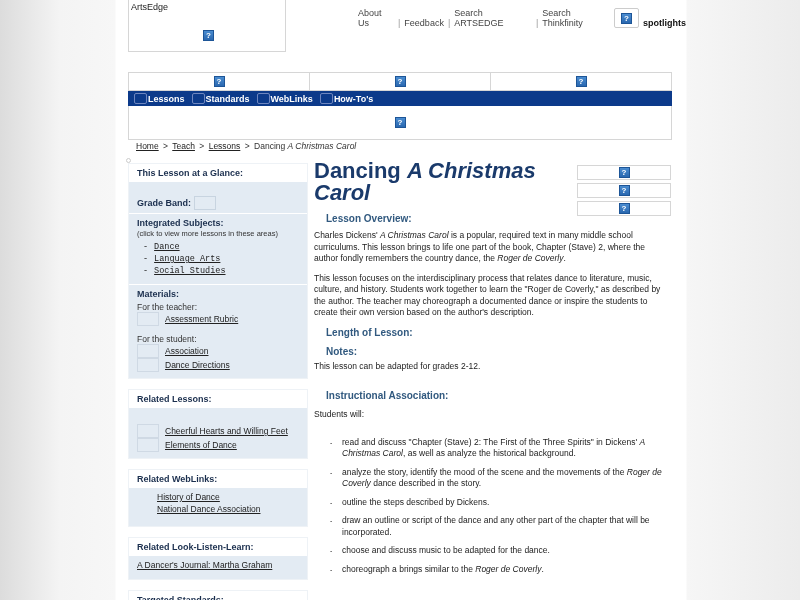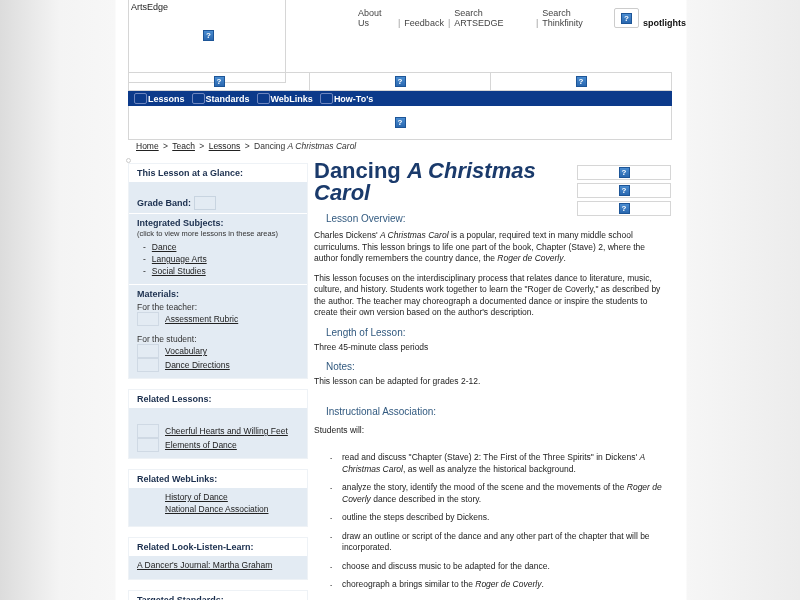--- a/index.html
+++ b/index.html
@@ -17,21 +17,21 @@
   }
   a { color: #222; text-decoration: underline; }
   .qicon {
     display: inline-block; width: 11px; height: 11px;
     background: linear-gradient(#4a8cd0, #2a68b0);
     border: 1px solid #1d5597;
     color: #fff; font-size: 8px; line-height: 9px; text-align: center; font-weight: bold;
   }
   
   .logo-box {
-    position: absolute; left: 12px; top: 0; width: 158px; height: 83px;
+    position: absolute; left: 12px; top: 0; width: 158px; height: 52px;
     border: 1px solid #d6d6d6; border-top: none;
   }
   .logo-text { position: absolute; left: 2px; top: 2px; font-size: 9px; color: #222; }
   .logo-box .qicon { position: absolute; left: 74px; top: 30px; }
   .toplinks {
     position: absolute; left: 242px; top: 8px; height: 20px;
     display: flex; align-items: flex-end; font-size: 9px; color: #444;
   }
   .toplinks .sep { color: #999; margin: 0 4px; }
   .spot-icon-box {
@@ -63,34 +63,34 @@
   .corner-dot { position: absolute; left: 10px; top: 158px; width: 5px; height: 5px; border: 1px solid #ccc; border-radius: 50%; }
   .panel { background: #e3ebf3; margin-bottom: 10px; border: 1px solid #eef2f6; }
   .panel-head { background: #fff; font-weight: bold; font-size: 9px; color: #1b2f4e; padding: 4px 8px; }
   .panel-body { padding: 4px 8px 6px 8px; font-size: 8.5px; color: #222; }
   .row-inline { display: flex; align-items: center; }
   .grade-label { font-weight: bold; color: #1b2f4e; font-size: 9px; }
   .grade-box { width: 22px; height: 14px; border: 1px solid #c8d4e0; background: #e3ebf3; margin-left: 3px; }
   .sub-title { font-weight: bold; color: #1b2f4e; font-size: 9px; }
   .sub-note { font-size: 7.5px; color: #333; margin-top: 1px; }
   .dash-list { list-style: none; margin-top: 4px; }
-  .dash-list li { margin-bottom: 2px; padding-left: 6px; }
+  .dash-list li { margin-bottom: 2px; padding-left: 6px; font-family: Liberation Mono, monospace; }
   .dash-list li::before { content: "-"; margin-right: 6px; }
   .mat-label { font-size: 8.5px; color: #333; margin-top: 3px; }
   .mat-row { display: flex; align-items: center; height: 14px; }
   .mat-box { width: 22px; height: 14px; border: 1px solid #cfd9e4; margin-right: 6px; }
   .link-list { padding-left: 14px; }
   .link-list div { margin-bottom: 2px; }
   .std-line { font-weight: bold; color: #111; font-size: 8px; }
   .panel-sep { border-top: 1px solid #fff; }
   
   .main { position: absolute; left: 198px; top: 160px; width: 248px; }
   .title { font-size: 22px; font-weight: bold; color: #1a3a6b; line-height: 22px; }
   .title .it { font-style: italic; }
-  .h2 { font-size: 10px; font-weight: normal; color: #31597f; margin-top: 8px; padding-left: 12px; }
+  .h2 { font-size: 10px; font-weight: bold; color: #31597f; margin-top: 8px; padding-left: 12px; }
   .para { font-size: 8.5px; line-height: 11.5px; color: #222; margin-top: 6px; width: 355px; }
   .it { font-style: italic; }
   .right-boxes { position: absolute; left: 461px; top: 165px; width: 94px; }
   .rbox { height: 15px; border: 1px solid #d6d6d6; margin-bottom: 3px; display: flex; align-items: center; justify-content: center; }
   .obj-list { list-style: none; margin-top: 10px; width: 355px; }
   .obj-list li { position: relative; padding-left: 28px; font-size: 8.5px; line-height: 11.5px; margin-bottom: 7px; }
   .obj-list li::before { content: "-"; position: absolute; left: 16px; top: 0; font-size: 7px; }
 </style>
 </head>
 <body>
@@ -186,21 +186,21 @@
       <div class="panel-body">
         <div class="sub-title">Materials:</div>
         <div class="mat-label">For the teacher:</div>
         <div class="mat-row">
             <span class="mat-box"></span>
             <a>Assessment Rubric</a>
           </div>
         <div class="mat-label" style="margin-top:8px">For the student:</div>
         <div class="mat-row">
             <span class="mat-box"></span>
-            <a>Vocabulary</a>
+            <a>Association</a>
           </div>
         <div class="mat-row">
             <span class="mat-box"></span>
             <a>Dance Directions</a>
           </div>
       </div>
     </div>
 
     <div class="panel">
       <div class="panel-head">Related Lessons:</div>
@@ -211,21 +211,21 @@
           </div>
         <div class="mat-row">
             <span class="mat-box"></span>
             <a>Elements of Dance</a>
           </div>
       </div>
     </div>
 
     <div class="panel">
       <div class="panel-head">Related WebLinks:</div>
-      <div class="panel-body link-list" style="padding-left:36px;padding-bottom:10px">
+      <div class="panel-body link-list" style="padding-left:28px;padding-bottom:10px">
         <div><a>History of Dance</a></div>
         <div><a>National Dance Association</a></div>
       </div>
     </div>
 
     <div class="panel">
       <div class="panel-head">Related Look-Listen-Learn:</div>
       <div class="panel-body" style="padding-bottom:9px">
         <a>A Dancer's Journal: Martha Graham</a>
       </div>
@@ -255,21 +255,20 @@
     <div class="title">
       <span>Dancing </span><span class="it">A Christmas</span><br>
       <span class="it">Carol</span>
     </div>
 
     <div class="h2" style="margin-top:9px">Lesson Overview:</div>
     <p class="para"><span>Charles Dickens' </span><span class="it">A Christmas Carol</span><span> is a popular, required text in many middle school curriculums. This lesson brings to life one part of the book, Chapter (Stave) 2, where the author fondly remembers the country dance, the </span><span class="it">Roger de Coverly</span><span>.</span></p>
     <p class="para" style="margin-top:8px">This lesson focuses on the interdisciplinary process that relates dance to literature, music, culture, and history. Students work together to learn the "Roger de Coverly," as described by the author. The teacher may choreograph a documented dance or inspire the students to create their own version based on the author's description.</p>
 
     <div class="h2">Length of Lesson:</div>
-    <p class="para" style="margin-top:4px">Three 45-minute class periods</p>
 
     <div class="h2">Notes:</div>
     <p class="para" style="margin-top:4px">This lesson can be adapted for grades 2-12.</p>
 
     <div class="h2" style="margin-top:18px">Instructional Association:</div>
     <p class="para" style="margin-top:8px">Students will:</p>
 
     <ul class="obj-list" style="margin-top:16px">
       <li><span>read and discuss "Chapter (Stave) 2: The First of the Three Spirits" in Dickens' </span><span class="it">A Christmas Carol</span><span>, as well as analyze the historical background.</span></li>
       <li><span>analyze the story, identify the mood of the scene and the movements of the </span><span class="it">Roger de Coverly</span><span> dance described in the story.</span></li>

